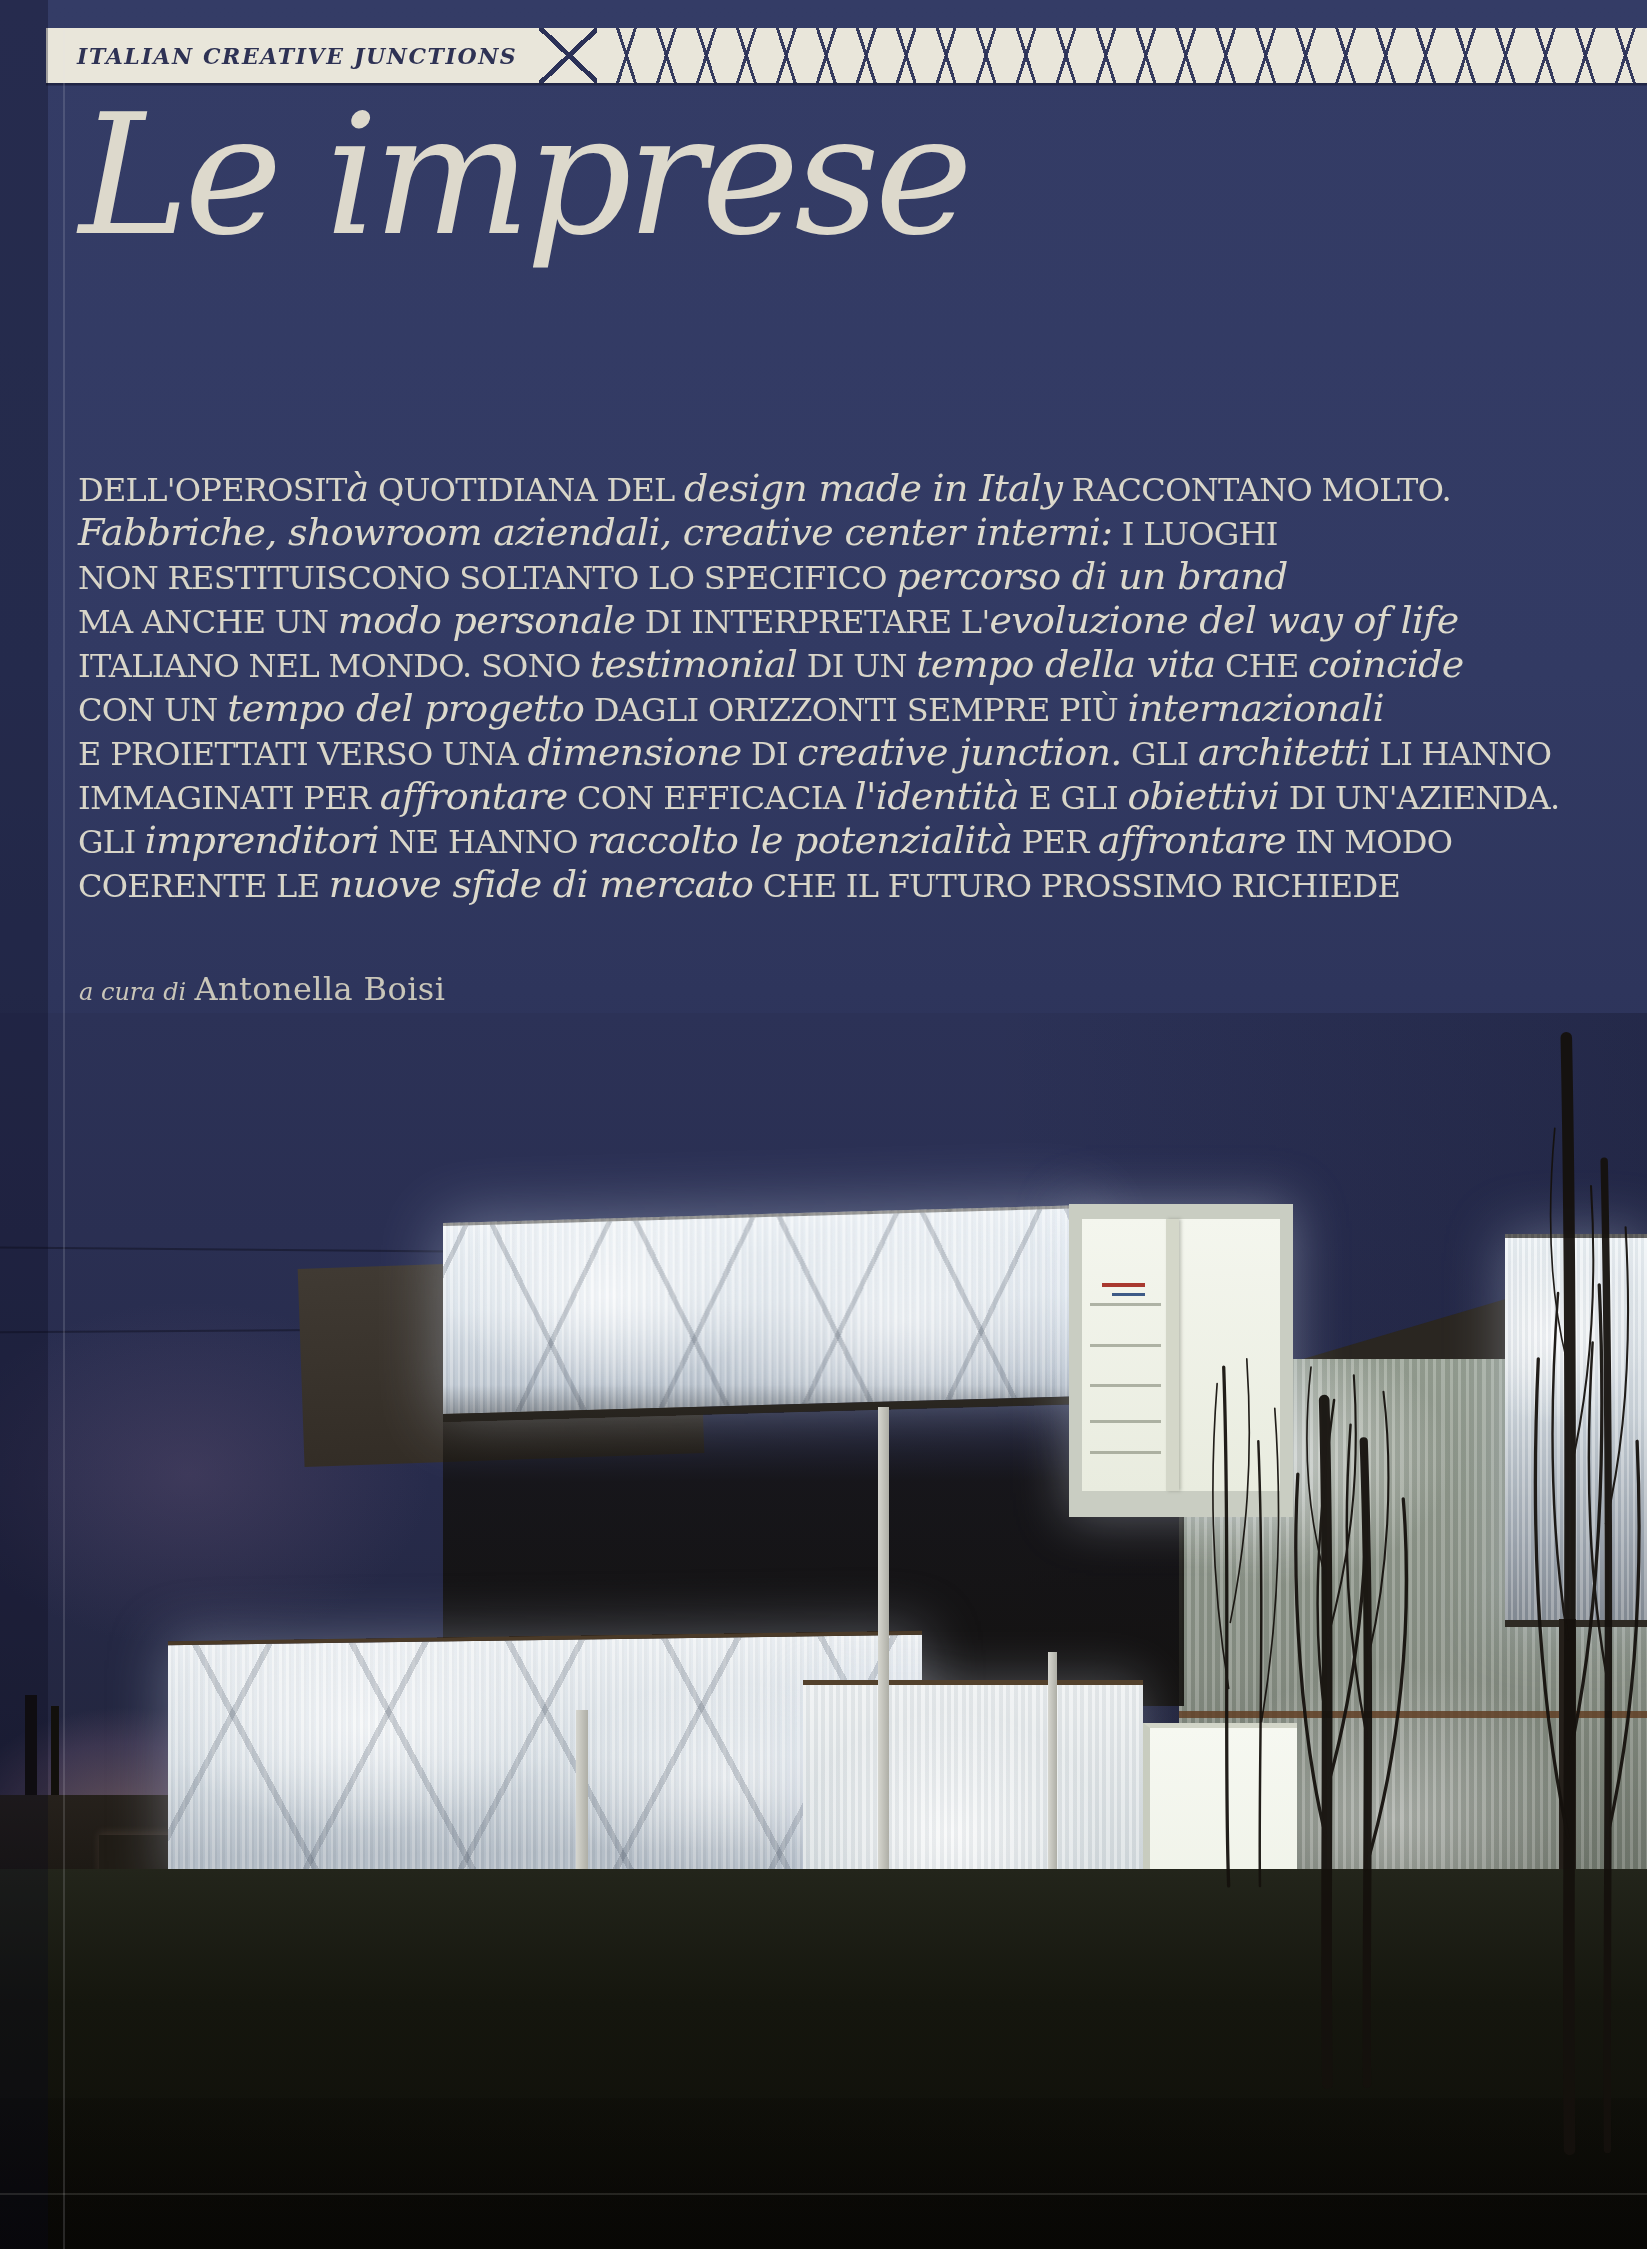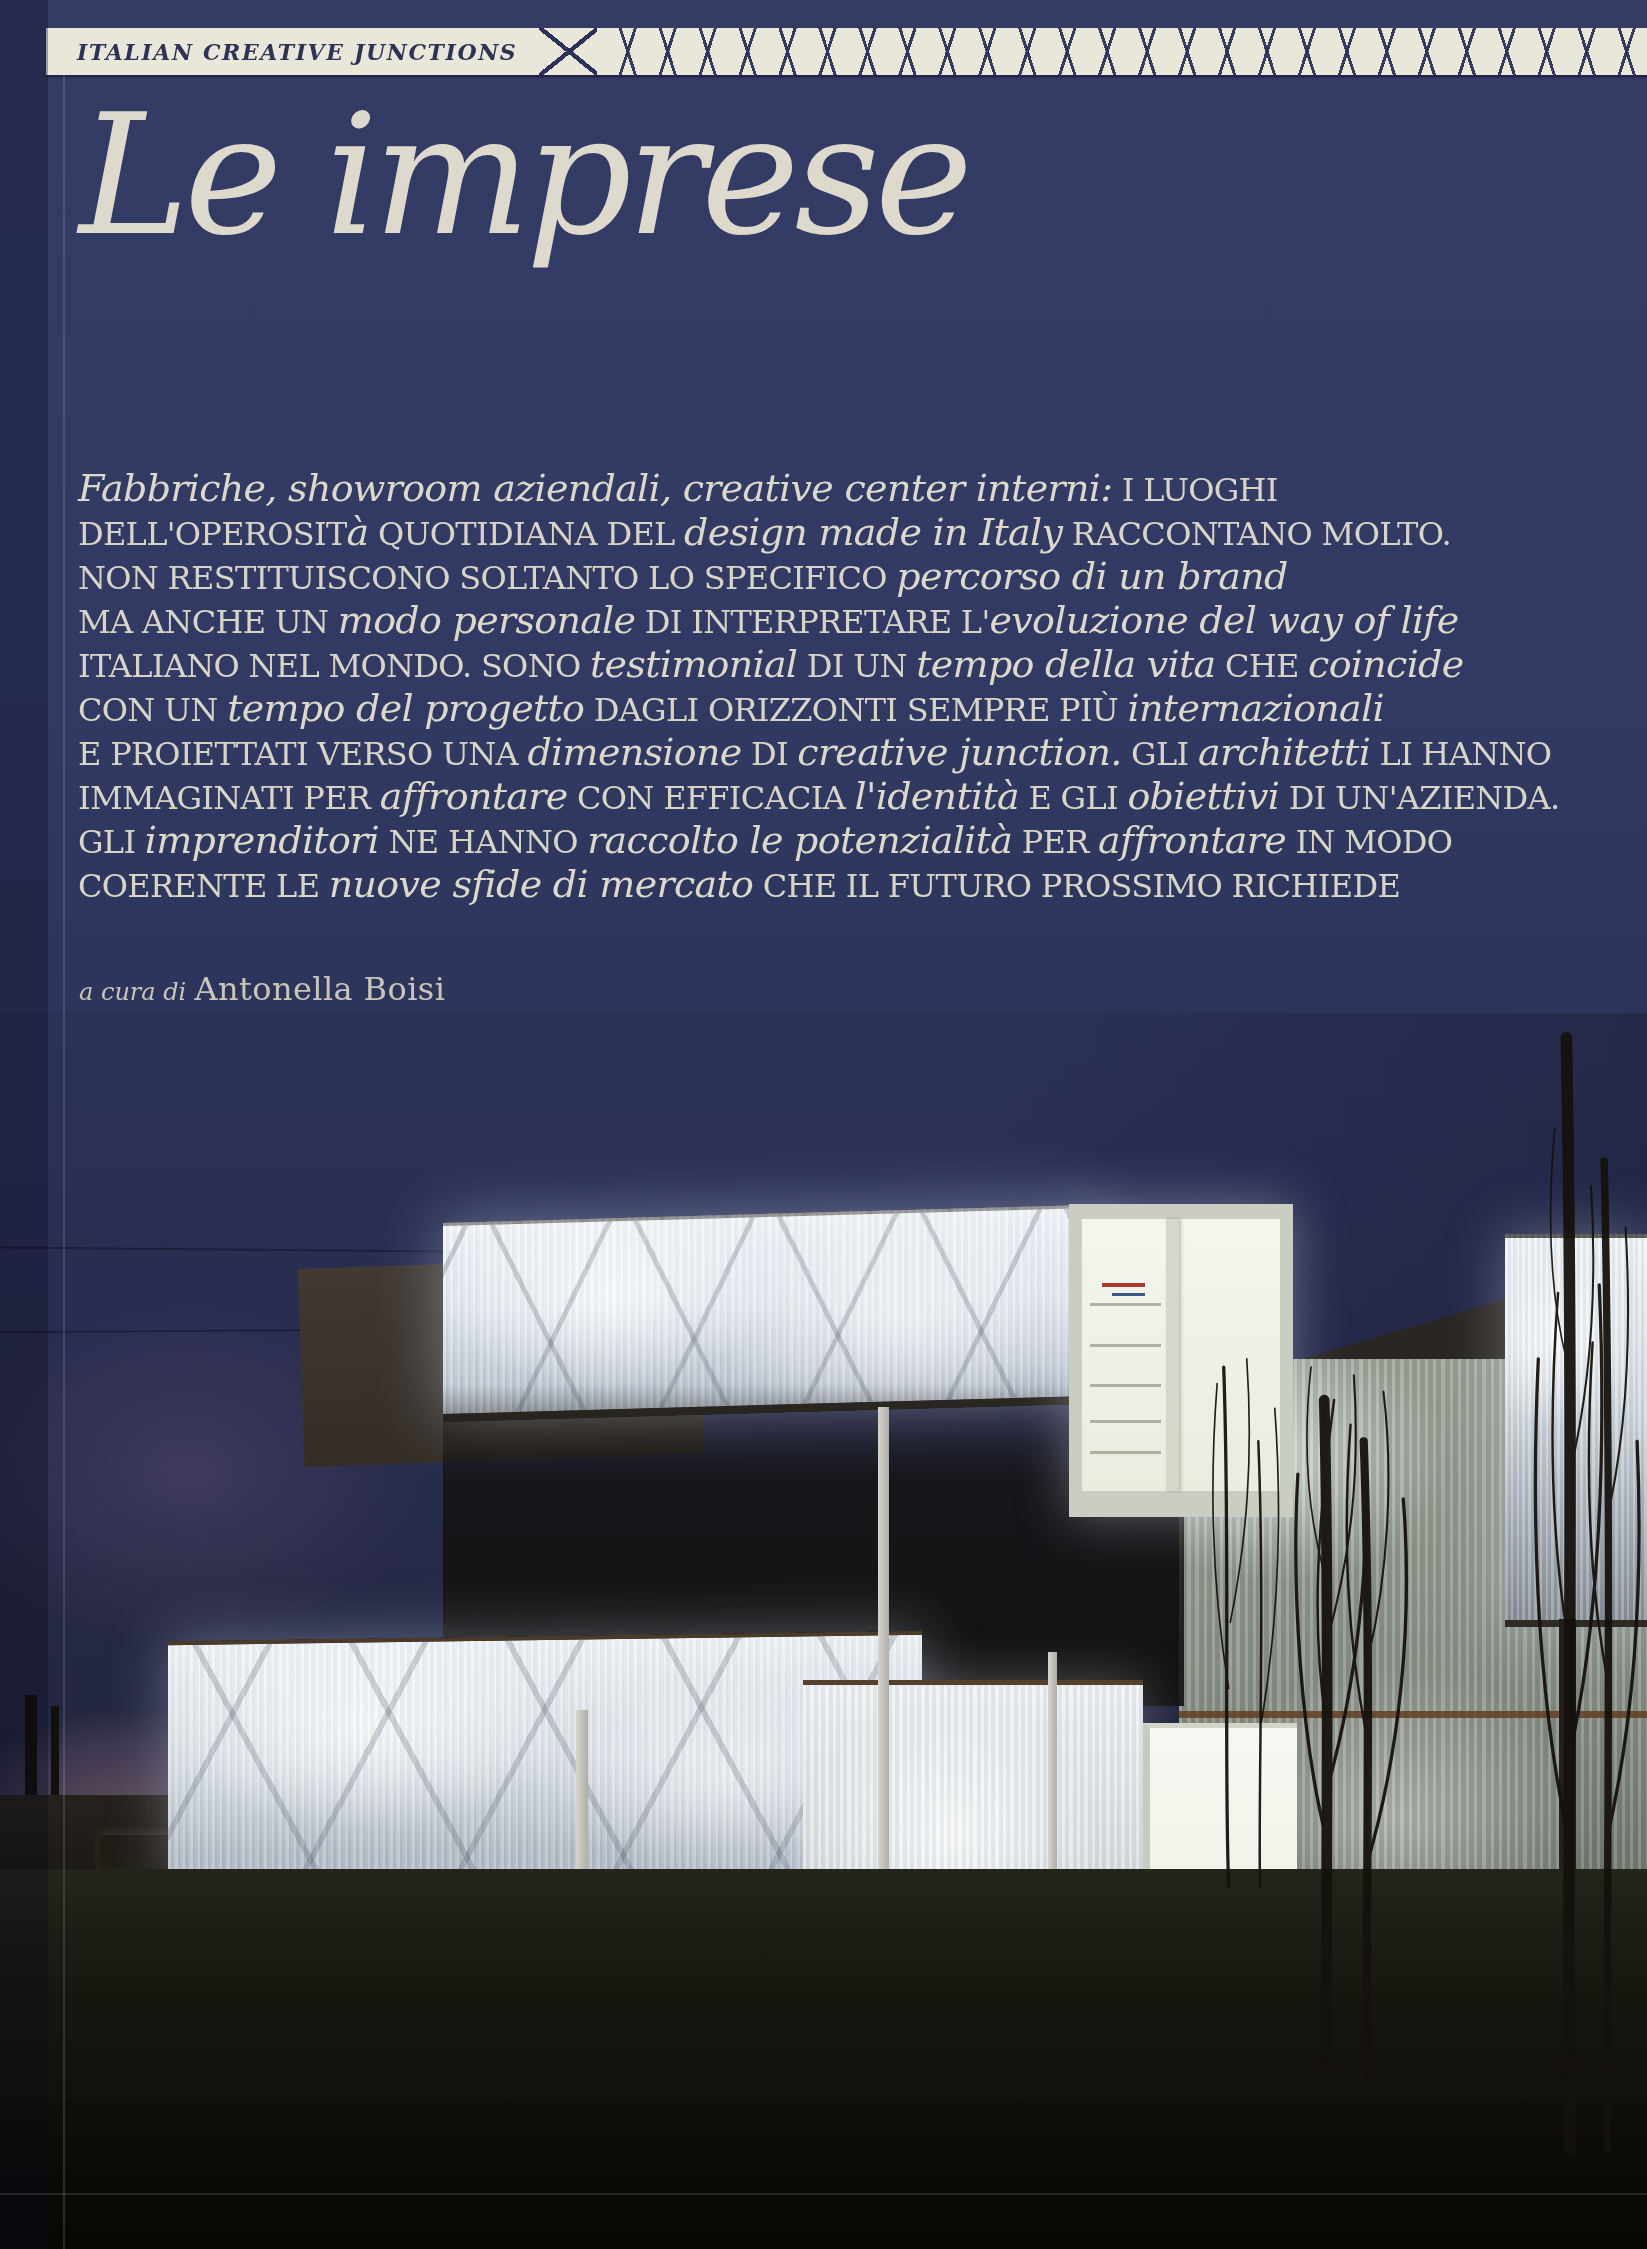--- a/index.html
+++ b/index.html
@@ -5,21 +5,21 @@
   html,body{margin:0;padding:0;background:#20243f;}
   .page{
     position:relative;
     width:1647px;height:2250px;
     overflow:hidden;
     background:linear-gradient(180deg,#343c66 0%,#323a63 30%,#2e355c 44%,#2c3257 52%);
     font-family:"DejaVu Serif", serif;
   }
   
   .header-band{
-    position:absolute;left:46px;top:28px;right:0;height:47px;
+    position:absolute;left:46px;top:28px;right:0;height:55px;
     display:flex;align-items:stretch;
     background:#e9e6da;
     box-shadow:0 2.5px 0 rgba(10,12,30,.45);
     justify-content:center;
   }
   .header-label{
     display:flex;align-items:center;
     padding:0 21.4px 0 31px;
     font-family:"DejaVu Serif", serif;
     font-weight:bold;font-style:italic;
@@ -209,22 +209,22 @@
     <div class="header-label">ITALIAN CREATIVE JUNCTIONS</div>
     <div class="header-notch"></div>
     <div class="header-pattern"></div>
   </div>
 
   <h1 class="title">
     <span>Le imprese</span><br>
   </h1>
 
   <div class="intro">
+      <div class="line"><span class="seg-caps">DELL'OPEROSIT</span><span class="seg-ital">à</span><span class="seg-caps"> QUOTIDIANA DEL </span><span class="seg-ital">design made in Italy</span><span class="seg-caps"> RACCONTANO MOLTO.</span></div>
       <div class="line"><span class="seg-ital">Fabbriche, showroom aziendali, creative center interni:</span><span class="seg-caps"> I LUOGHI</span></div>
-      <div class="line"><span class="seg-caps">DELL'OPEROSIT</span><span class="seg-ital">à</span><span class="seg-caps"> QUOTIDIANA DEL </span><span class="seg-ital">design made in Italy</span><span class="seg-caps"> RACCONTANO MOLTO.</span></div>
       <div class="line"><span class="seg-caps">NON RESTITUISCONO SOLTANTO LO SPECIFICO </span><span class="seg-ital">percorso di un brand</span></div>
       <div class="line"><span class="seg-caps">MA ANCHE UN </span><span class="seg-ital">modo personale</span><span class="seg-caps"> DI INTERPRETARE L'</span><span class="seg-ital">evoluzione del way of life</span></div>
       <div class="line"><span class="seg-caps">ITALIANO NEL MONDO. SONO </span><span class="seg-ital">testimonial</span><span class="seg-caps"> DI UN </span><span class="seg-ital">tempo della vita</span><span class="seg-caps"> CHE </span><span class="seg-ital">coincide</span></div>
       <div class="line"><span class="seg-caps">CON UN </span><span class="seg-ital">tempo del progetto</span><span class="seg-caps"> DAGLI ORIZZONTI SEMPRE PIÙ </span><span class="seg-ital">internazionali</span></div>
       <div class="line"><span class="seg-caps">E PROIETTATI VERSO UNA </span><span class="seg-ital">dimensione</span><span class="seg-caps"> DI </span><span class="seg-ital">creative junction.</span><span class="seg-caps"> GLI </span><span class="seg-ital">architetti</span><span class="seg-caps"> LI HANNO</span></div>
       <div class="line"><span class="seg-caps">IMMAGINATI PER </span><span class="seg-ital">affrontare</span><span class="seg-caps"> CON EFFICACIA </span><span class="seg-ital">l'identità</span><span class="seg-caps"> E GLI </span><span class="seg-ital">obiettivi</span><span class="seg-caps"> DI UN'AZIENDA.</span></div>
       <div class="line"><span class="seg-caps">GLI </span><span class="seg-ital">imprenditori</span><span class="seg-caps"> NE HANNO </span><span class="seg-ital">raccolto le potenzialità</span><span class="seg-caps"> PER </span><span class="seg-ital">affrontare</span><span class="seg-caps"> IN MODO</span></div>
       <div class="line"><span class="seg-caps">COERENTE LE </span><span class="seg-ital">nuove sfide di mercato</span><span class="seg-caps"> CHE IL FUTURO PROSSIMO RICHIEDE</span></div>
     </div>
 

